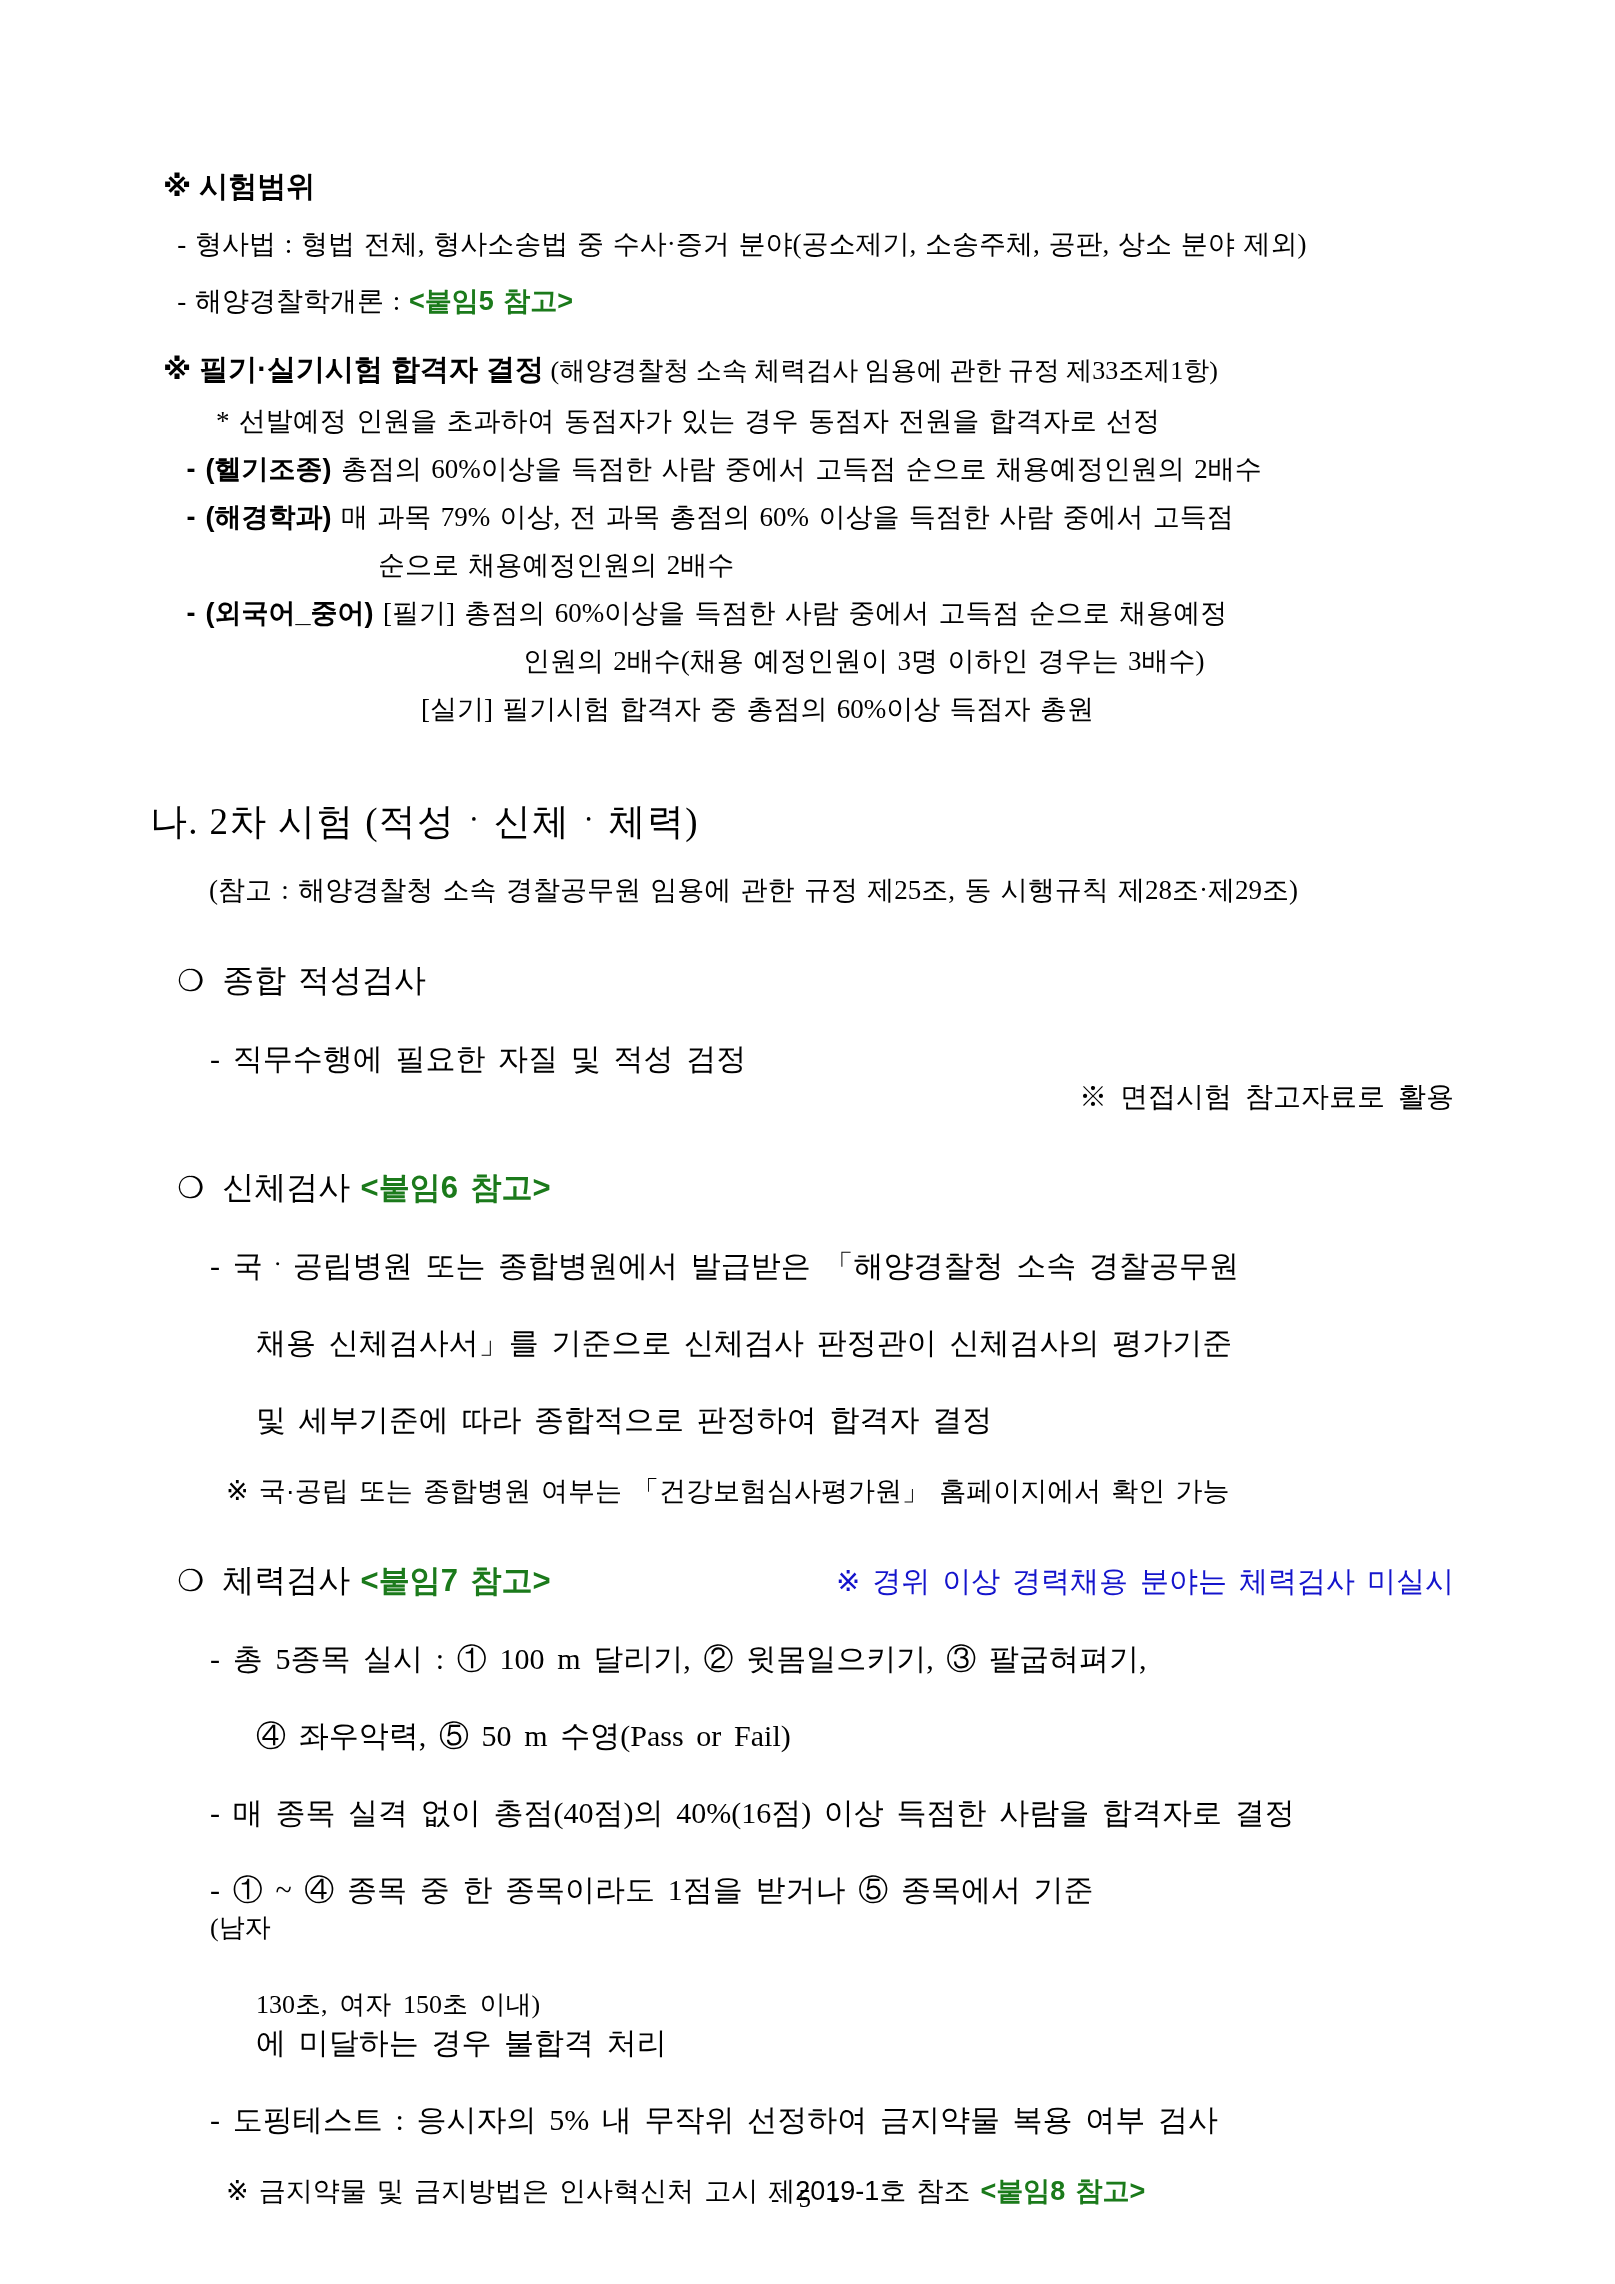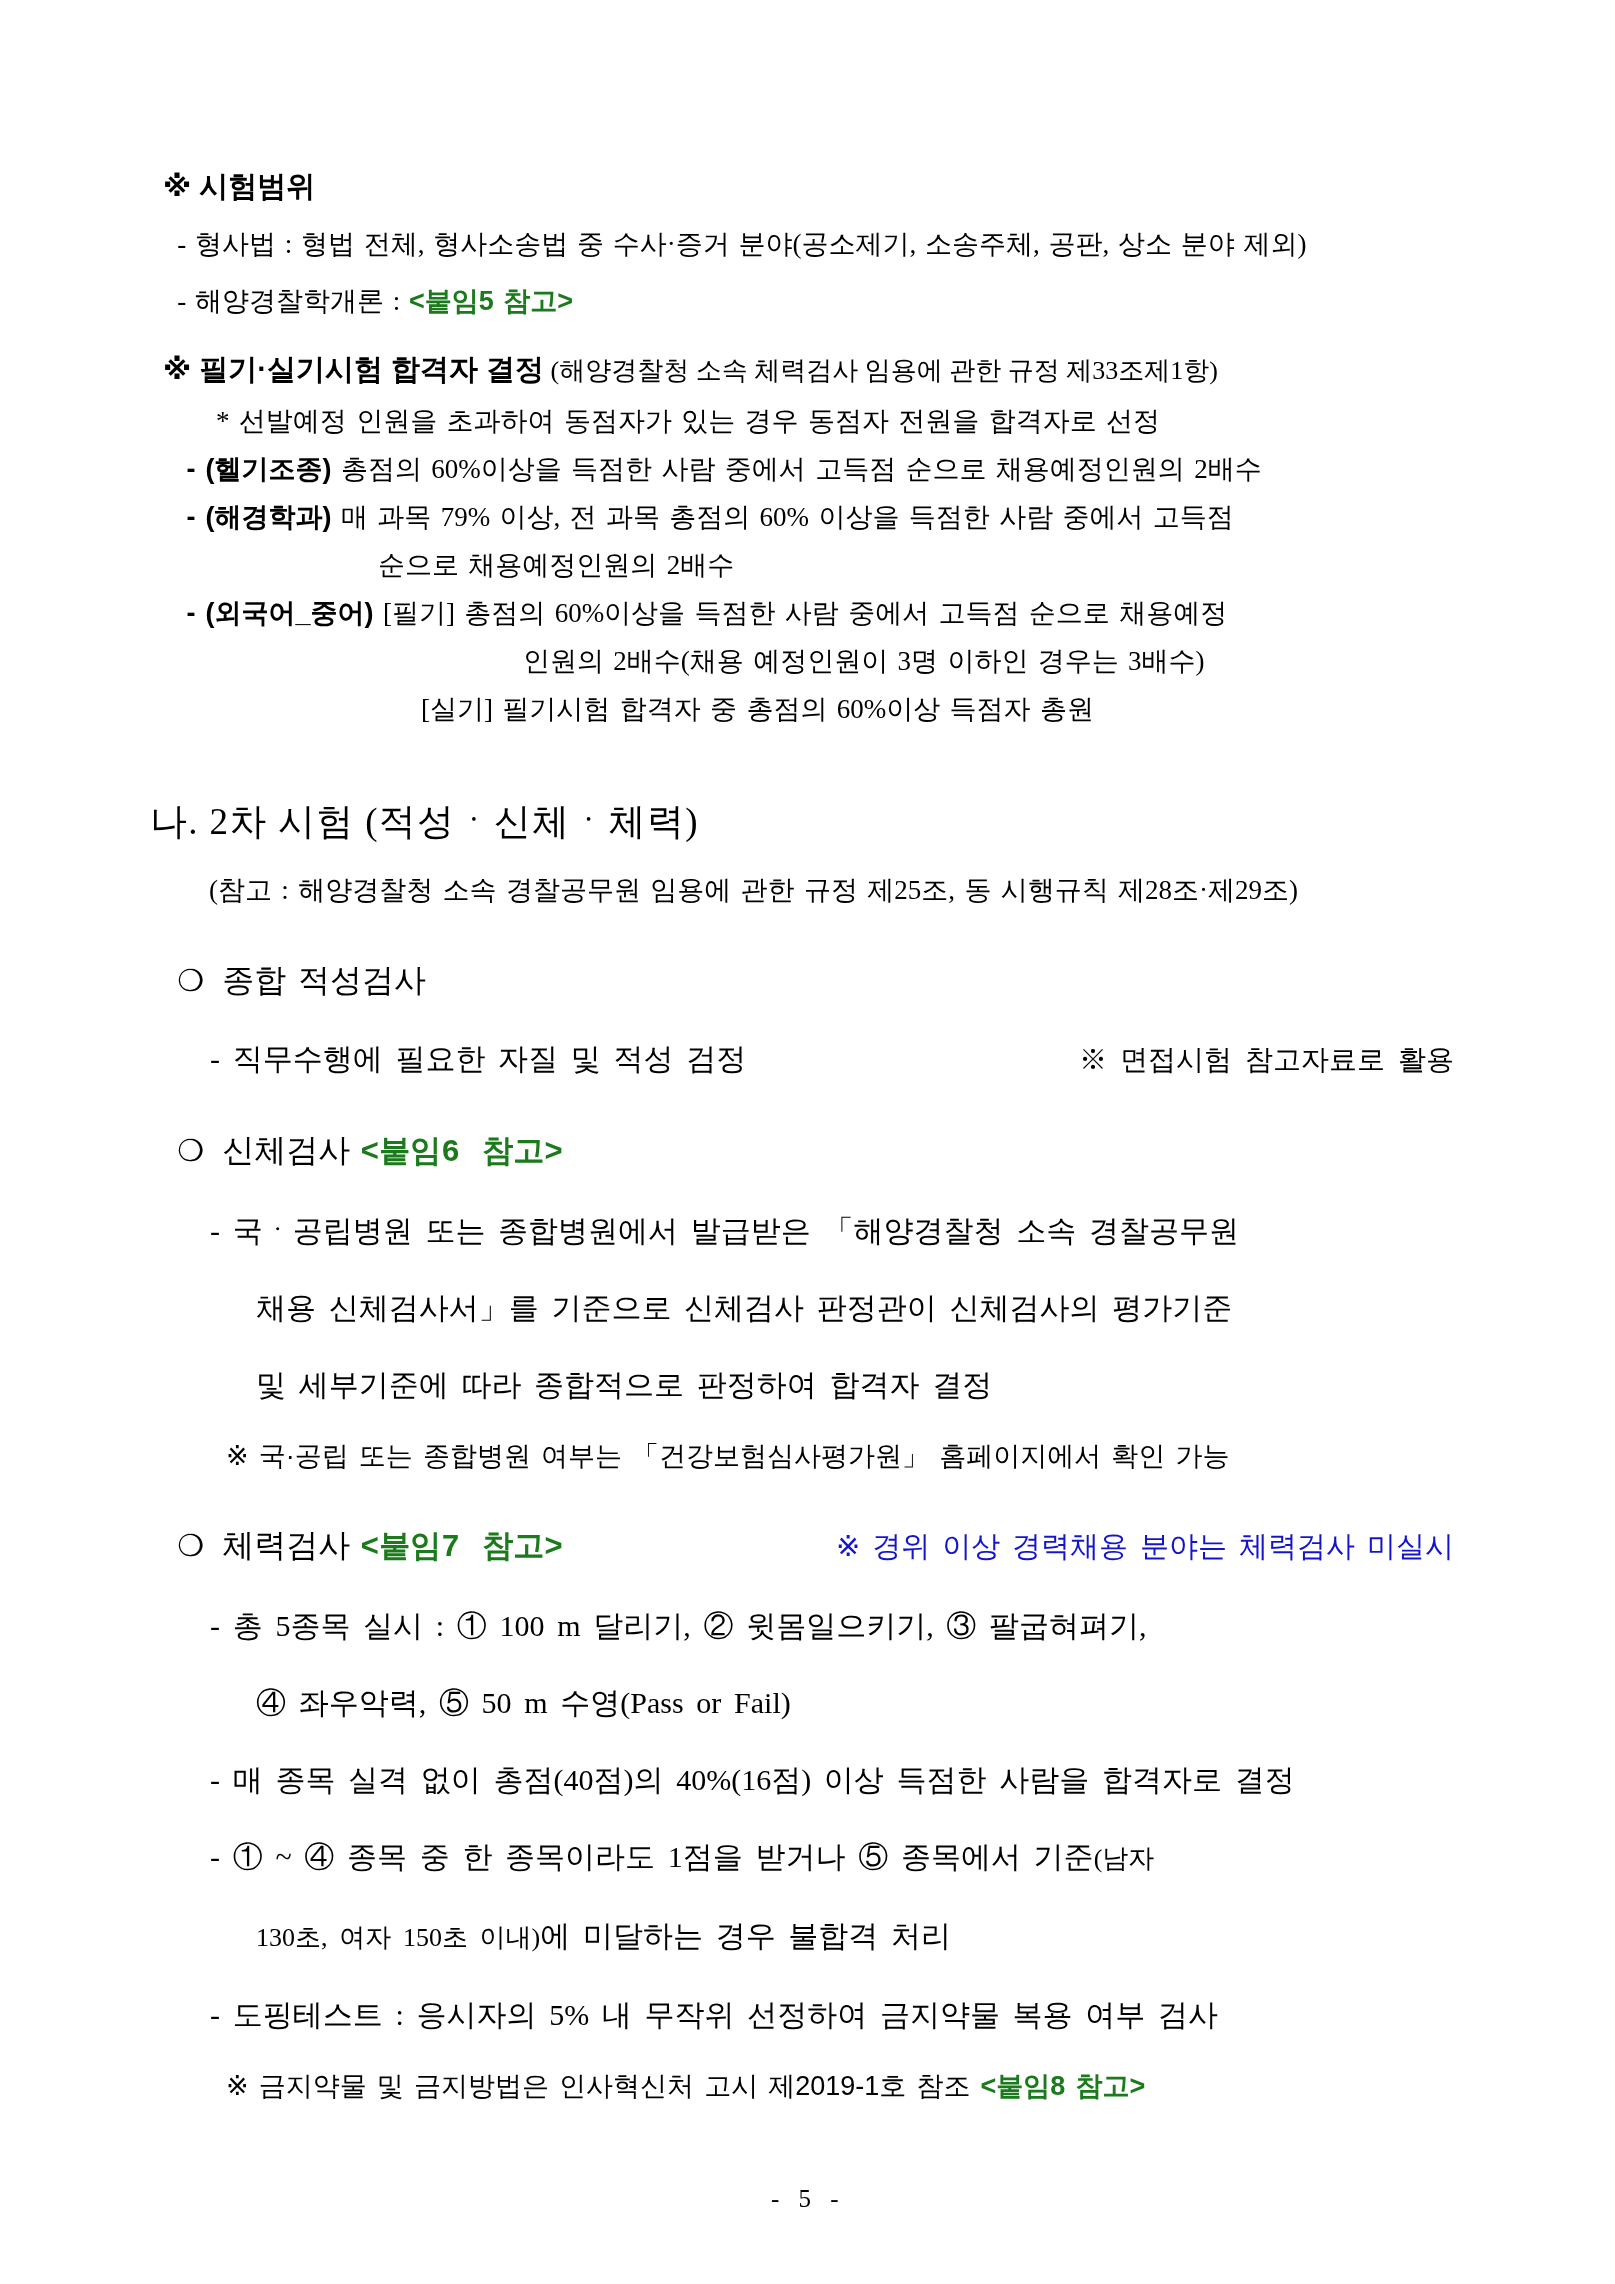--- a/index.html
+++ b/index.html
@@ -56,26 +56,26 @@
     font-size: 27px; line-height: 38px; margin-top: 23.5px; margin-left: 46px; word-spacing: 2.6px;
   }
 
   .sub-block { margin-top: 51px; }
   .sub-heading {
     display: flex; align-items: baseline;
     font-size: 32px; line-height: 40px; margin-left: 14.3px;
     word-spacing: 3.9px;
   }
   .sub-heading .bullet { font-size: 30px; margin-right: 18px; }
-  .sub-heading .green-ref { font-size: 31px; margin-left: 10.4px; font-family: Liberation Mono, monospace; }
+  .sub-heading .green-ref { font-size: 31px; margin-left: 10.4px; }
   .sub-heading .blue-note { font-size: 29px; margin-left: auto; margin-right: 0; }
   .sub-line {
     font-size: 30px; line-height: 38px; margin-top: 39px; margin-left: 47px;
     word-spacing: 5.2px;
-    display: flex; align-items: baseline;
+    display: flex; align-items: baseline; flex-direction: column;
   }
   .sub-line .side-note { margin-left: auto; font-size: 28px; font-family: "Liberation Sans", sans-serif; }
   .sub-cont { margin-left: 93px; }
   .sub-note {
     font-size: 27px; line-height: 35px; margin-top: 35px; margin-left: 63px;
     font-family: "Liberation Sans", "DejaVu Sans", sans-serif;
     word-spacing: 2.6px;
   }
   .small-paren { font-size: 26px; }
 

